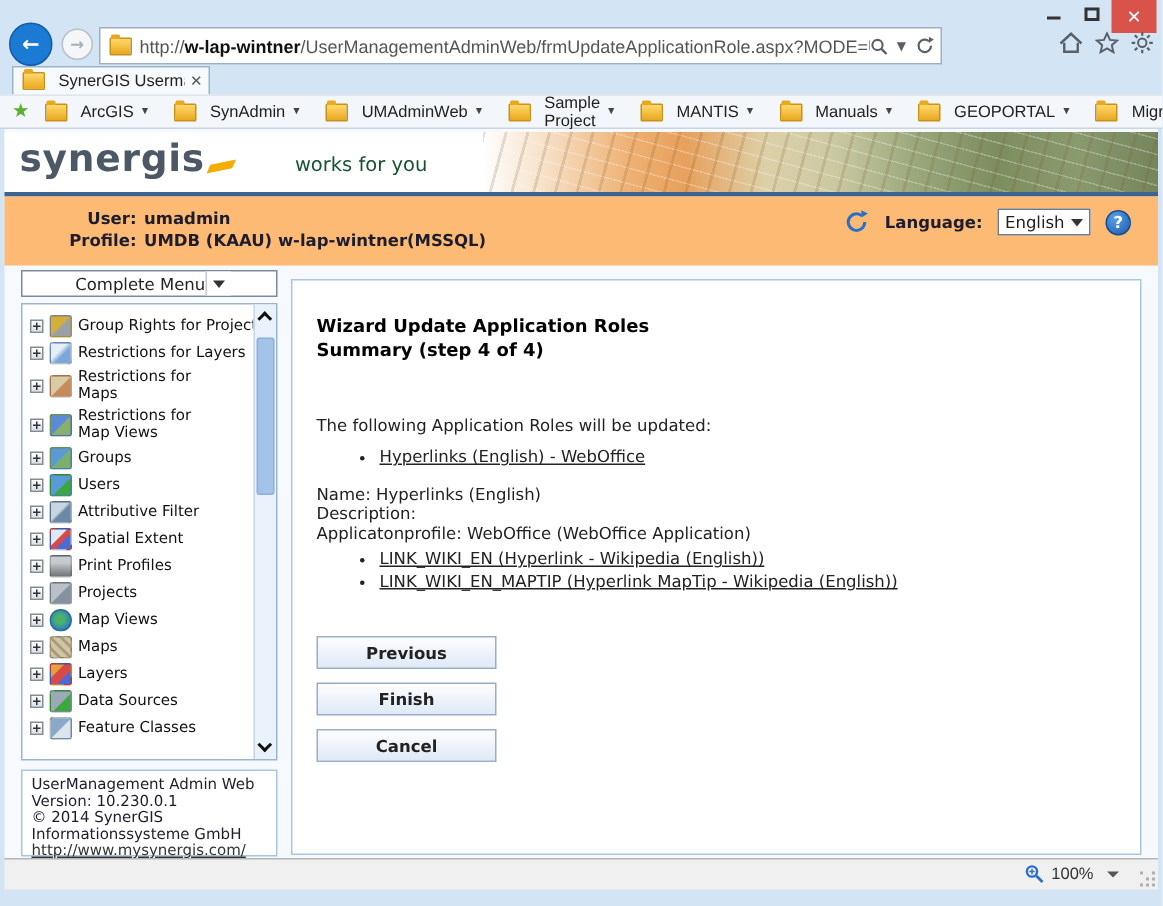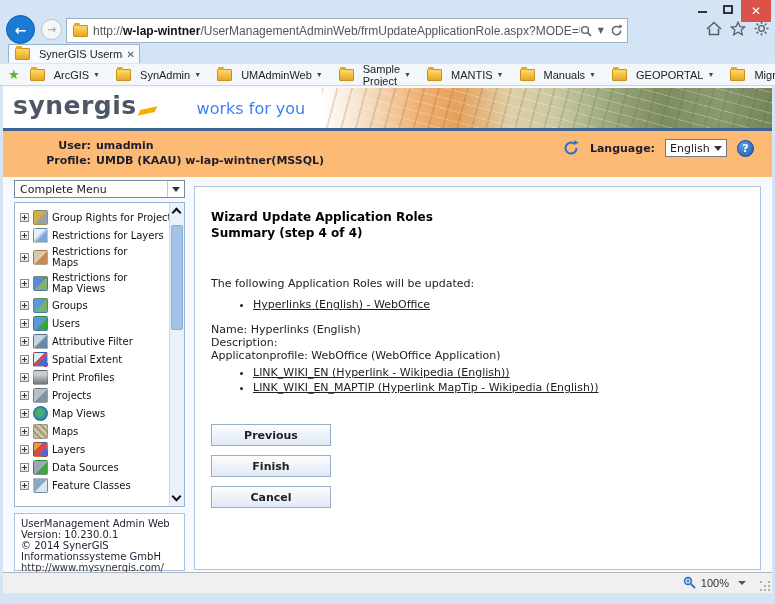--- a/index.html
+++ b/index.html
@@ -60,39 +60,39 @@
   .banner-map { position:absolute; top:0; right:0; width:450px; height:40px;
     background:
       repeating-linear-gradient(105deg, rgba(120,90,40,.18) 0 2px, transparent 2px 14px),
       repeating-linear-gradient(15deg, rgba(255,255,255,.25) 0 1px, transparent 1px 10px),
       linear-gradient(90deg, #ffffff 0%, #f6ddc2 10%, #eeb072 22%, #e8a05c 30%, #ddd0a8 42%, #cbc9a2 52%, #9aa87c 64%, #7c8d5f 76%, #8a9a6f 88%, #74855c 100%);
   }
   .logo-wrap { position:absolute; left:10px; top:3px; display:flex; align-items:baseline; }
   .logo-text { font-size:25px; font-weight:bold; color:#4d5866; letter-spacing:0.5px; }
   .logo-swoosh { width:15px; height:6px; background:#f5ad00; transform:skew(-35deg) rotate(-14deg);
     margin-left:3px; margin-bottom:12px; }
-  .tagline { font-size:16px; color:#3b82f6; margin-left:42px; }
+  .tagline { font-size:13px; color:#14532d; margin-left:42px; }
   .banner-rule { position:absolute; top:42px; left:0; width:769px; height:3px; background:#3d6391; }
   
   .acct { position:absolute; top:45px; left:0; width:769px; height:46px; background:#fdba74; }
   .acct-grid { position:absolute; left:30px; top:8px; display:grid; grid-template-columns:58px auto;
     column-gap:5px; row-gap:2px; font-weight:bold; color:#1d1d2e; font-size:11px; }
   .acct-label { text-align:right; }
   .acct-right { position:absolute; right:18px; top:8px; display:flex; align-items:center; gap:10px; }
   .lang-label { font-weight:bold; color:#1d1d2e; }
   .lang-select { width:62px; height:18px; border:1px solid #707a84; background:#fff; display:flex;
     align-items:center; justify-content:space-between; padding:0 4px; }
   .sel-caret { width:0; height:0; border-left:4px solid transparent; border-right:4px solid transparent;
     border-top:5px solid #333; }
   .help-btn { width:17px; height:17px; border-radius:50%; background:radial-gradient(circle at 35% 30%, #5aa0e8, #1a5aa8);
     color:#fff; font-weight:bold; font-size:11px; display:flex; align-items:center; justify-content:center;
     border:1px solid #14498c; }
   
   .menu-filter { position:absolute; left:11px; top:94px; width:171px; height:18px; border:1px solid #7a8a9a;
-    background:#fff; display:flex; align-items:center; justify-content:space-between; padding:0 0 0 5px; }
+    background:#fff; display:flex; align-items:center; justify-content:center; padding:0 0 0 5px; }
   .menu-filter .sel-box { width:17px; height:16px; border-left:1px solid #c0c8d0; display:flex; align-items:center;
     justify-content:center; background:#fff; }
   .tree-panel { position:absolute; left:11px; top:116px; width:171px; height:305px; background:#fff;
     border:1px solid #9ab4d4; display:flex; }
   .tree-items { flex:1; padding:5px 0 0 5px; overflow:hidden; }
   .tree-row { display:flex; align-items:center; gap:4px; height:18px; }
   .tree-row.tall { height:26px; }
   .expander { width:9px; height:9px; border:1px solid #848c94; background:linear-gradient(#fff,#d8e0e8);
     position:relative; flex:0 0 auto; }
   .expander::before { content:''; position:absolute; left:1px; top:3px; width:5px; height:1px; background:#333; }

